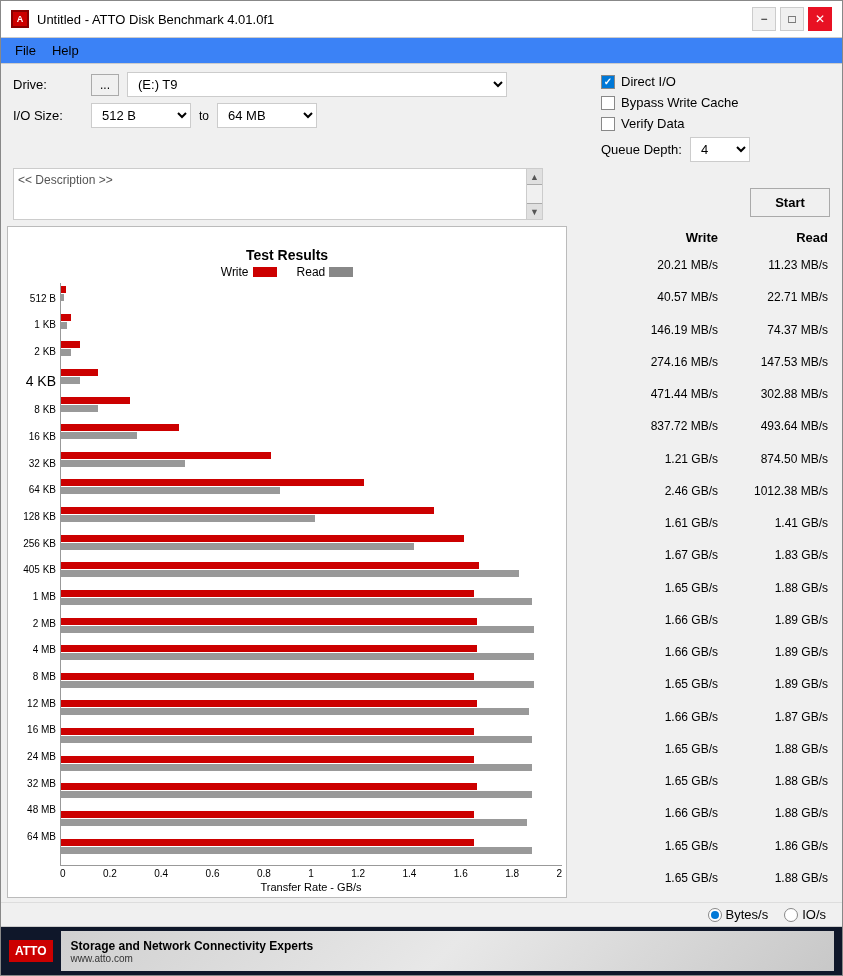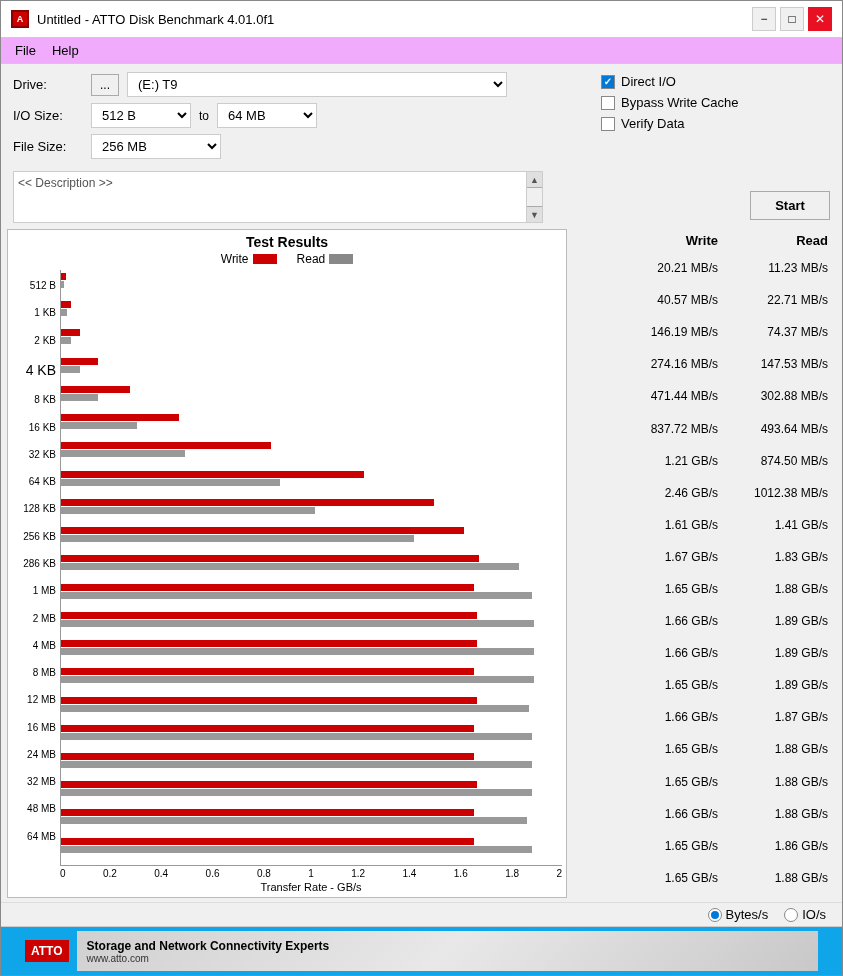--- a/index.html
+++ b/index.html
@@ -8,21 +8,21 @@
     .window { width: 843px; height: 976px; background: #f0f0f0; border: 1px solid #888; display: flex; flex-direction: column; }
     
     .title-bar { background: #fff; display: flex; align-items: center; justify-content: space-between; padding: 6px 10px; border-bottom: 1px solid #ccc; min-height: 36px; }
     .title-bar-left { display: flex; align-items: center; gap: 8px; }
     .title-icon { width: 18px; height: 18px; background: #c00; border: 2px solid #800; display: flex; align-items: center; justify-content: center; color: white; font-size: 9px; font-weight: bold; }
     .title-text { font-size: 13px; color: #000; }
     .title-controls { display: flex; gap: 4px; }
     .title-btn { width: 24px; height: 24px; border: 1px solid #ccc; background: #f0f0f0; cursor: pointer; display: flex; align-items: center; justify-content: center; font-size: 12px; }
     .title-btn.close { background: #e81123; color: white; border-color: #e81123; }
     
-    .menu-bar { display: flex; padding: 2px 6px; background: #f0abfc; border-bottom: 1px solid #ccc; }
+    .menu-bar { display: flex; padding: 2px 6px; background: #3b82f6; border-bottom: 1px solid #ccc; }
     .menu-item { padding: 3px 8px; cursor: pointer; font-size: 13px; }
     
     .form-row { display: flex; align-items: center; gap: 8px; margin-bottom: 6px; width: 100%; }
     .form-label { min-width: 70px; font-size: 13px; color: #000; }
     
     select, .select-like { border: 1px solid #ccc; background: white; padding: 3px 6px; font-size: 13px; cursor: pointer; }
     
     .drive-select { width: 380px; }
     .browse-btn { padding: 3px 8px; border: 1px solid #aaa; background: #f0f0f0; cursor: pointer; font-size: 12px; }
     
@@ -39,21 +39,21 @@
     .legend-item { display: flex; align-items: center; gap: 4px; font-size: 12px; }
     .legend-color { width: 24px; height: 10px; }
     .legend-red { background: #cc0000; }
     .legend-gray { background: #888; }
     .radio-group { display: flex; gap: 16px; align-items: center; }
     .radio-item { display: flex; align-items: center; gap: 4px; font-size: 13px; }
     .radio-circle { width: 14px; height: 14px; border-radius: 50%; border: 1px solid #888; background: white; display: flex; align-items: center; justify-content: center; }
     .radio-circle.selected { background: white; }
     .radio-inner { width: 8px; height: 8px; border-radius: 50%; background: #0078d7; }
     
-    .footer-bar { display: flex; align-items: center; gap: 8px; padding: 4px 24px; background: #0ea5e9; border-top: 1px solid #ccc; }
+    .footer-bar { display: flex; align-items: center; gap: 8px; padding: 4px 8px; background: #0f172a; border-top: 1px solid #ccc; }
     .atto-logo { background: #cc0000; color: white; font-weight: bold; font-size: 12px; padding: 4px 6px; min-width: 40px; text-align: center; }
   </style>
 </head>
 <body>
 
 <div class="window">
 
   <div class="title-bar">
     <div class="title-bar-left">
       <div class="title-icon">A</div>
@@ -87,26 +87,20 @@
         <span class="form-label">I/O Size:</span>
         <select style="width:100px;">
           <option>512 B</option>
         </select>
         <span style="font-size:12px;">to</span>
         <select style="width:100px;">
           <option>64 MB</option>
         </select>
       </div>
 
-      <div class="form-row">
-        <span class="form-label">File Size:</span>
-        <select style="width:130px;">
-          <option>256 MB</option>
-        </select>
-      </div>
     </div>
 
     <div style="flex:1; display:flex; flex-direction:column; gap:6px; padding-top:2px;">
 
       <div class="checkbox-row">
         <div class="checkbox-box checked">
           <span class="checkmark">✓</span>
         </div>
         <span>Direct I/O</span>
       </div>
@@ -114,39 +108,45 @@
       <div class="checkbox-row">
         <div class="checkbox-box"></div>
         <span>Bypass Write Cache</span>
       </div>
 
       <div class="checkbox-row">
         <div class="checkbox-box"></div>
         <span>Verify Data</span>
       </div>
 
+      <div class="queue-row">
+        <span>Queue Depth:</span>
+        <select style="width:60px;">
+          <option>4</option>
+        </select>
+      </div>
     </div>
   </div>
 
   <div style="display:flex; padding: 2px 12px 4px 12px; gap: 10px; align-items: flex-start;">
     <div style="position:relative; border: 1px solid #ccc; background:white; width:530px; height:52px; padding:4px; font-size:12px; color:#555;">
       <span>&lt;&lt; Description &gt;&gt;</span>
       <div style="position:absolute;right:0;top:0;bottom:0;width:16px;background:#f0f0f0;border-left:1px solid #ccc;display:flex;flex-direction:column;justify-content:space-between;">
         <div style="width:100%;height:16px;background:#e0e0e0;border-bottom:1px solid #aaa;display:flex;align-items:center;justify-content:center;font-size:9px;cursor:pointer;">▲</div>
         <div style="width:100%;height:16px;background:#e0e0e0;border-top:1px solid #aaa;display:flex;align-items:center;justify-content:center;font-size:9px;cursor:pointer;">▼</div>
       </div>
     </div>
     <div style="flex:1; display:flex; justify-content:flex-end; padding-top: 20px;">
       <button class="start-btn">Start</button>
     </div>
   </div>
 
   <div style="display:flex; flex:1; padding: 2px 6px 4px 6px; gap: 4px; min-height: 0;">
 
-    <div style="flex: 0 0 560px; display:flex; flex-direction:column; border:1px solid #bbb; background:white; padding:4px 4px 4px 4px;">
+    <div style="flex: 0 0 560px; display:flex; flex-direction:column; border:1px solid #bbb; background:white; padding:20px 4px 4px 4px;">
       <div class="chart-title">Test Results</div>
       <div class="chart-legend">
         <div class="legend-item">
           <span>Write</span>
           <div class="legend-color legend-red"></div>
         </div>
         <div class="legend-item">
           <span>Read</span>
           <div class="legend-color legend-gray"></div>
         </div>
@@ -157,21 +157,21 @@
             <div style="font-size: 10px; text-align: right;">512 B</div>
             <div style="font-size: 10px; text-align: right;">1 KB</div>
             <div style="font-size: 10px; text-align: right;">2 KB</div>
             <div style="font-size: 14px; text-align: right;">4 KB</div>
             <div style="font-size: 10px; text-align: right;">8 KB</div>
             <div style="font-size: 10px; text-align: right;">16 KB</div>
             <div style="font-size: 10px; text-align: right;">32 KB</div>
             <div style="font-size: 10px; text-align: right;">64 KB</div>
             <div style="font-size: 10px; text-align: right;">128 KB</div>
             <div style="font-size: 10px; text-align: right;">256 KB</div>
-            <div style="font-size: 10px; text-align: right;">286 KB</div>
+            <div style="font-size: 10px; text-align: right;">405 KB</div>
             <div style="font-size: 10px; text-align: right;">1 MB</div>
             <div style="font-size: 10px; text-align: right;">2 MB</div>
             <div style="font-size: 10px; text-align: right;">4 MB</div>
             <div style="font-size: 10px; text-align: right;">8 MB</div>
             <div style="font-size: 10px; text-align: right;">12 MB</div>
             <div style="font-size: 10px; text-align: right;">16 MB</div>
             <div style="font-size: 10px; text-align: right;">24 MB</div>
             <div style="font-size: 10px; text-align: right;">32 MB</div>
             <div style="font-size: 10px; text-align: right;">48 MB</div>
             <div style="font-size: 10px; text-align: right;">64 MB</div>

